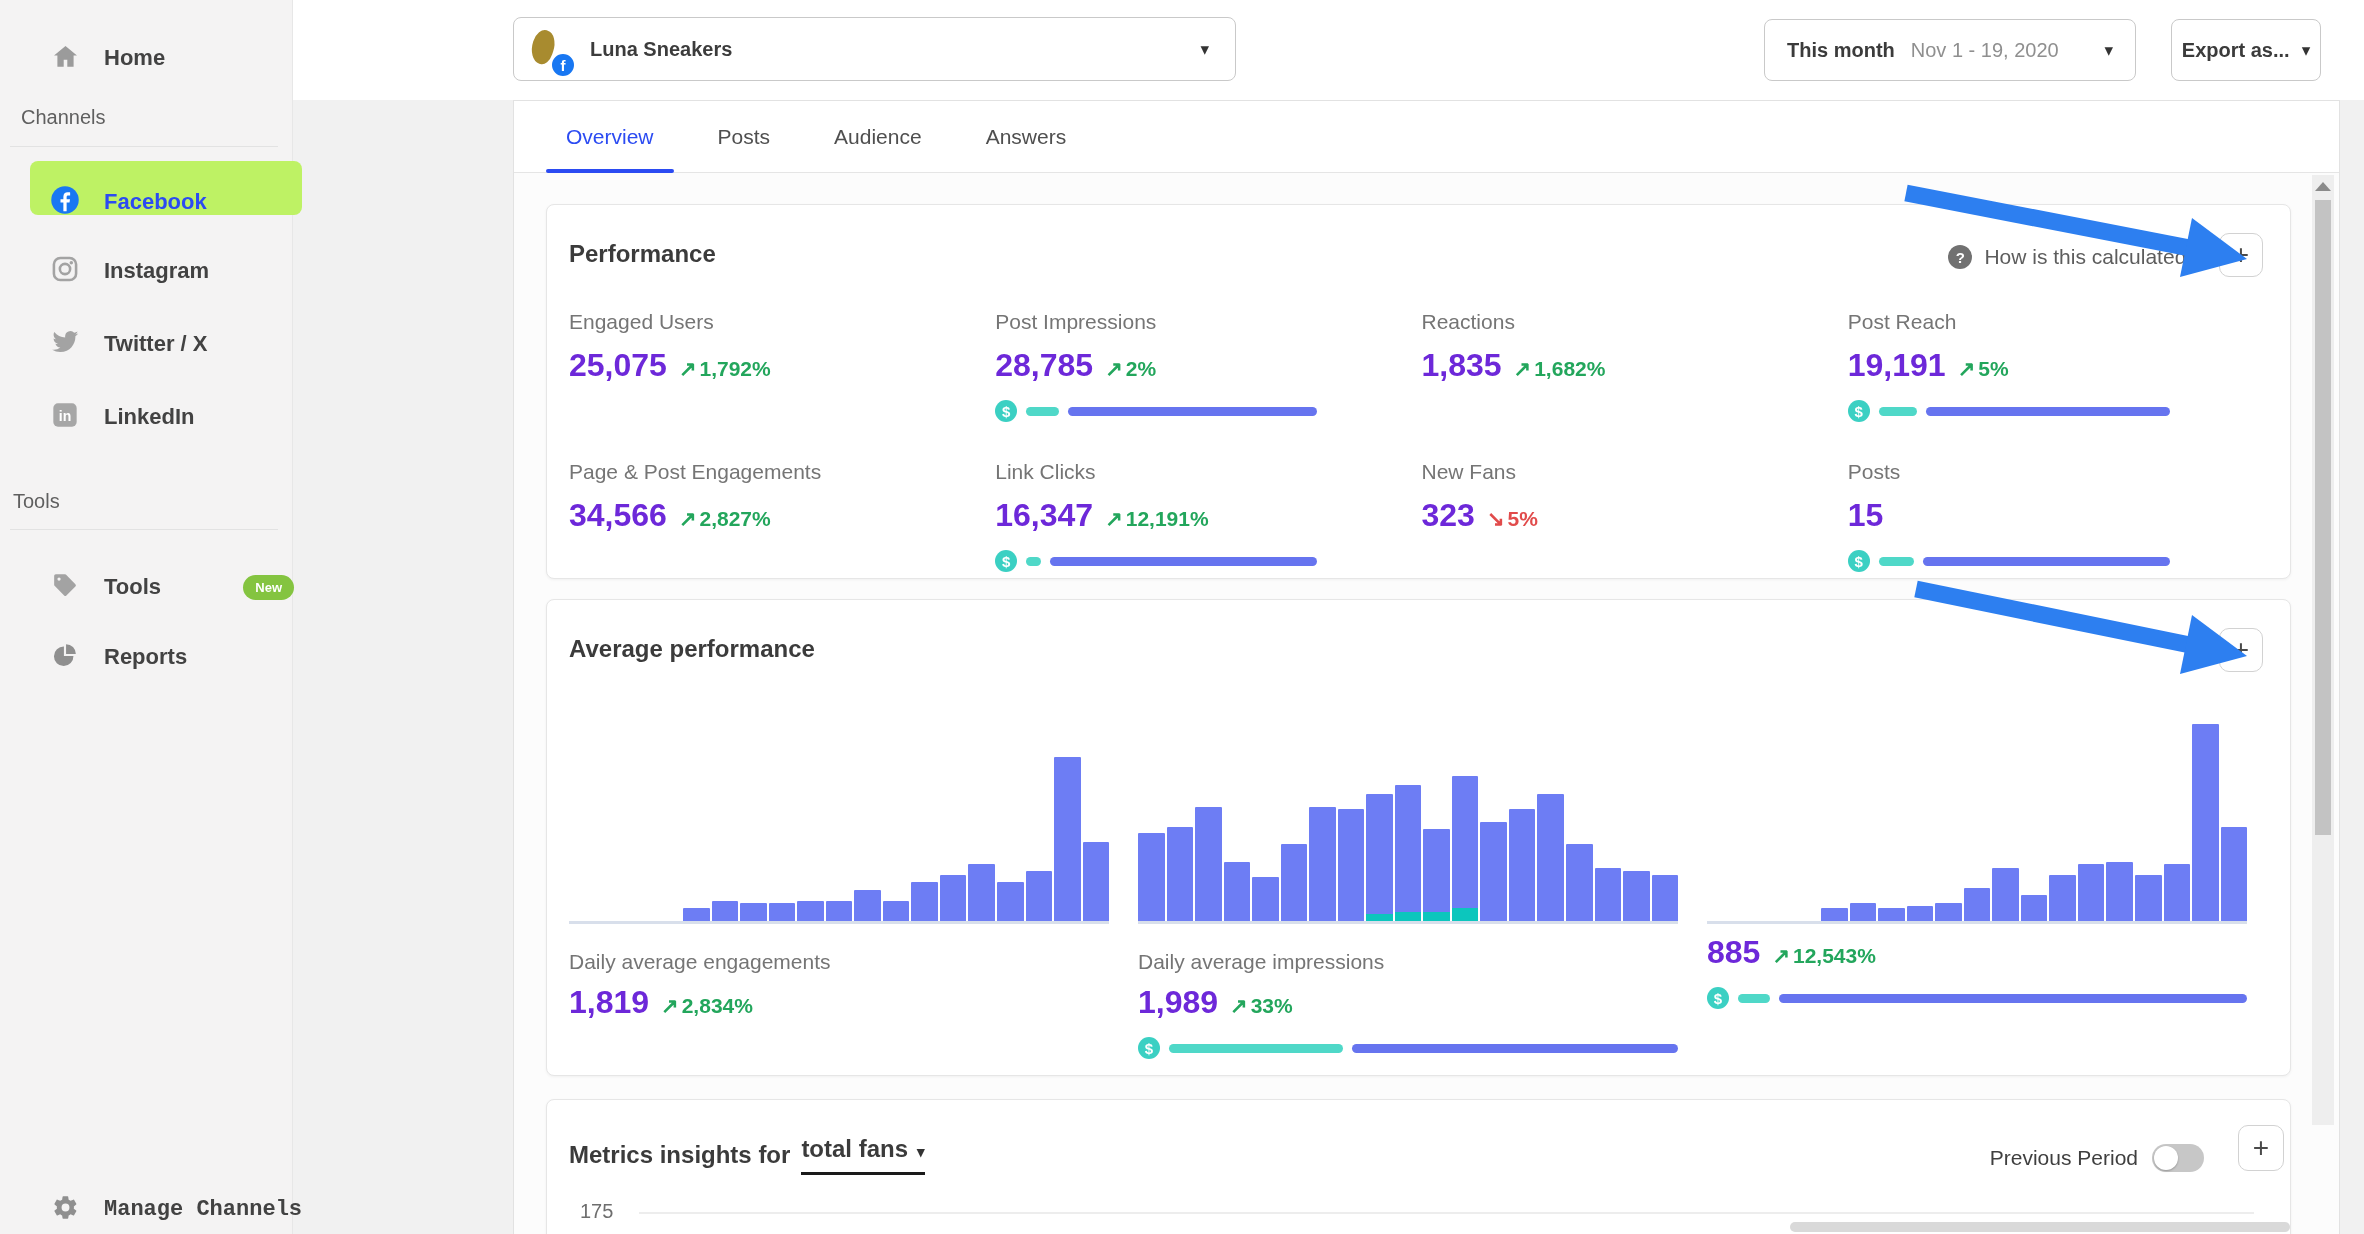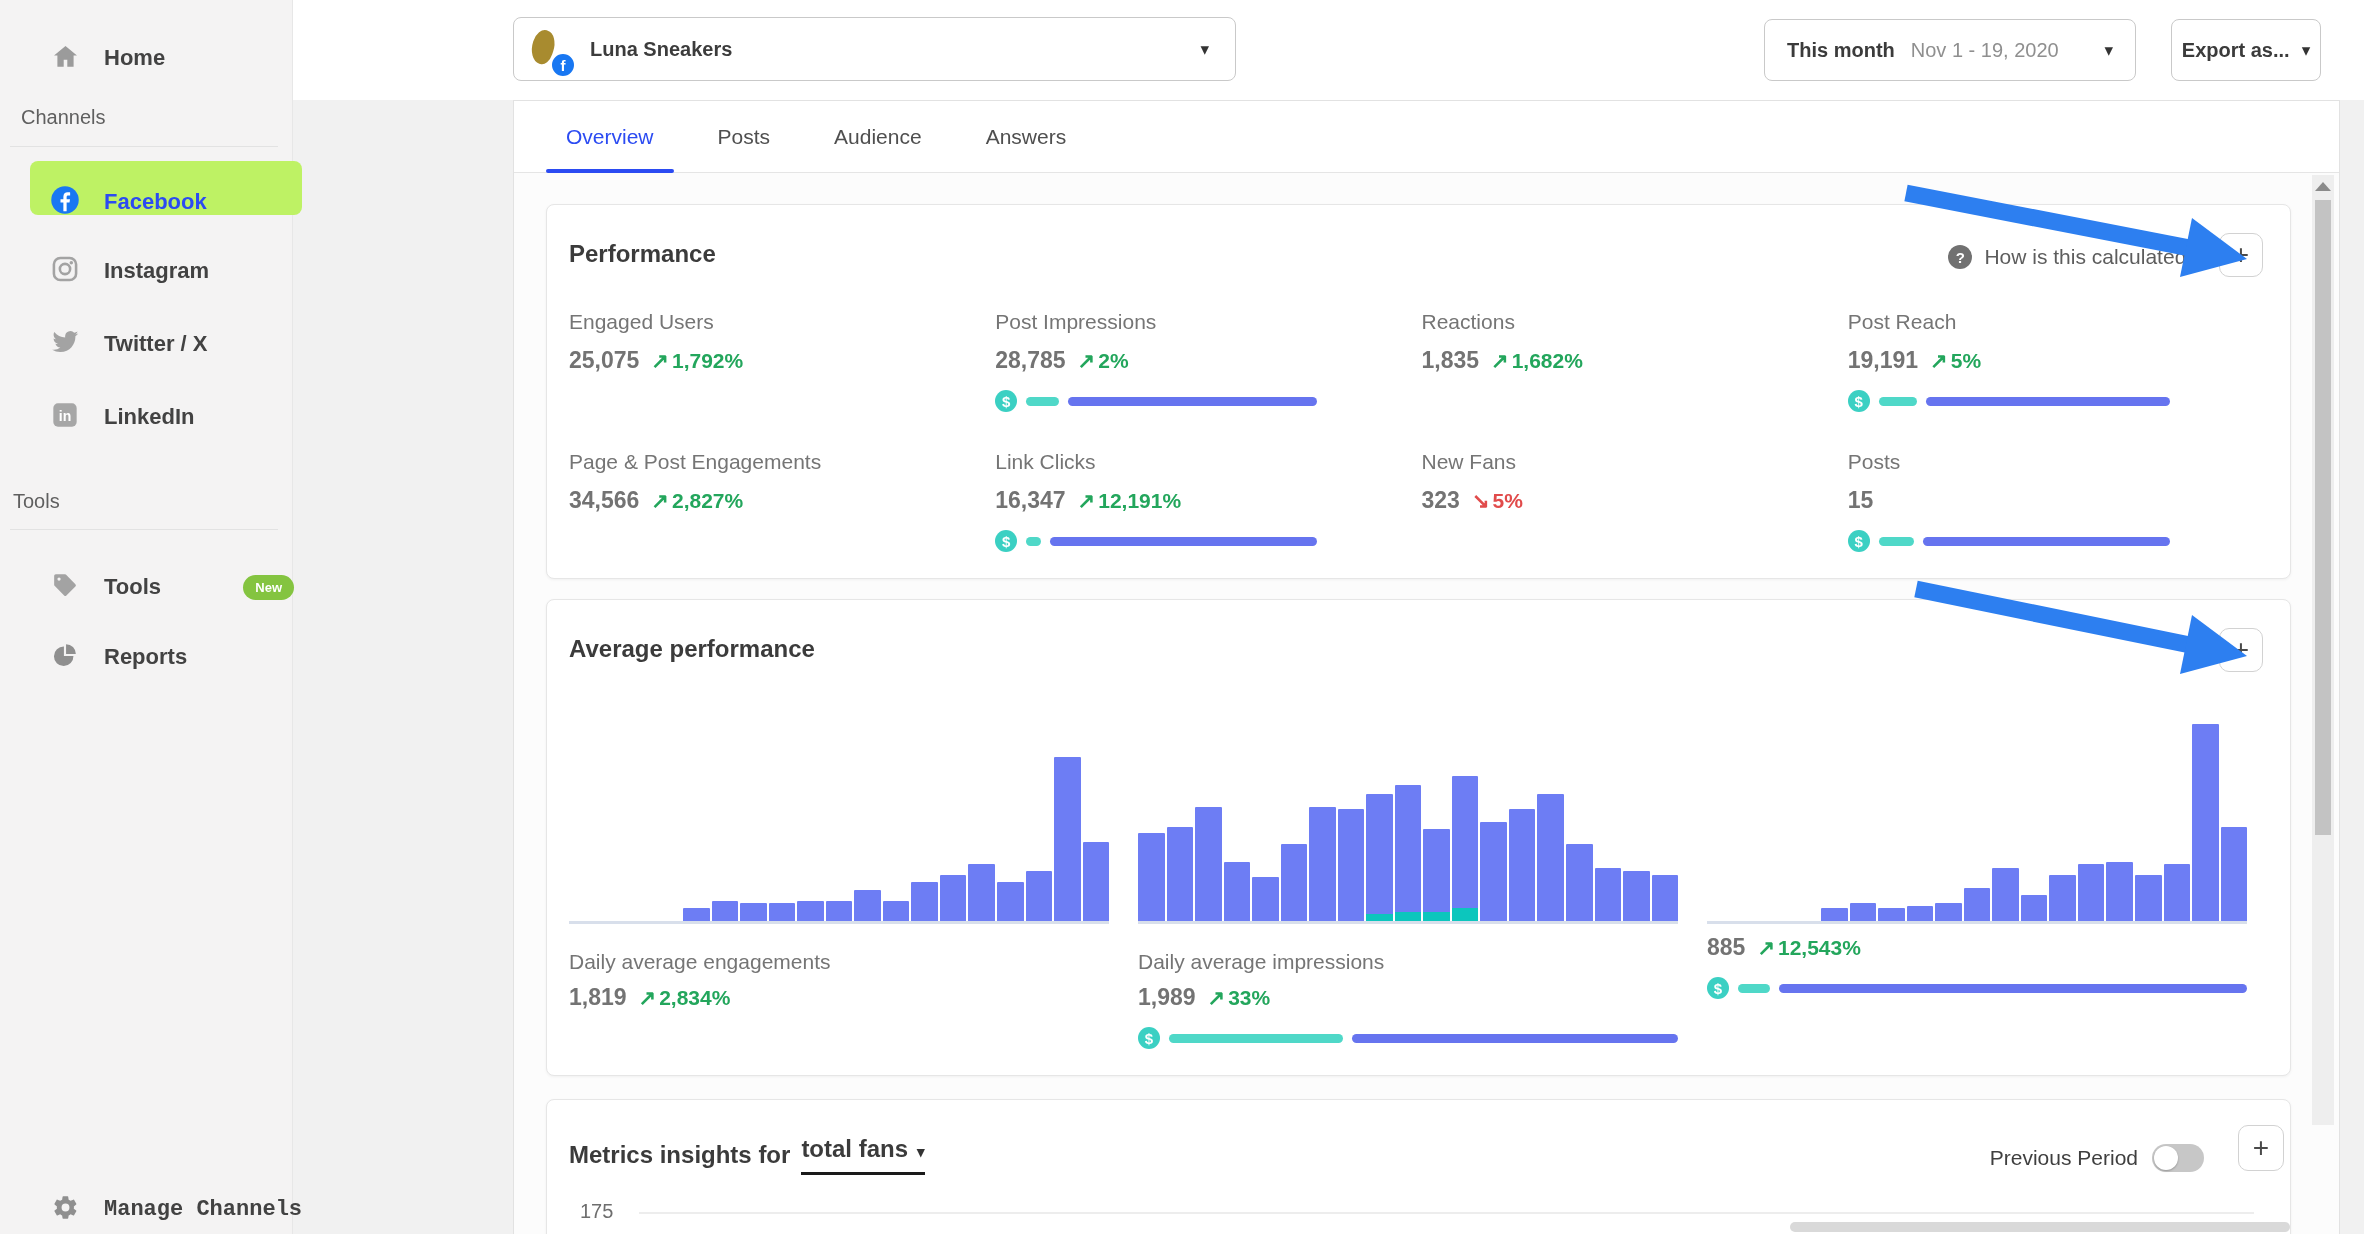--- a/index.html
+++ b/index.html
@@ -49,21 +49,21 @@
   .card-title { position:absolute; left:22px; top:35px; font-size:24px; font-weight:700; color:#3b3b3b; }
   .plus-btn { position:absolute; right:27px; top:28px; width:44px; height:44px; border:1.5px solid #d2d2d2; border-radius:10px; background:#fff; font-size:28px; color:#4a4a4a; display:flex; align-items:center; justify-content:center; cursor:pointer; }
   .help { position:absolute; right:92px; top:40px; display:flex; align-items:center; gap:12px; cursor:pointer; }
   .q-icon { width:24px; height:24px; border-radius:50%; background:#717171; color:#fff; font-size:15px; font-weight:700; display:flex; align-items:center; justify-content:center; }
   .help-text { font-size:21px; color:#5d5d5d; }
 
   
   .metric-grid { position:absolute; left:22px; top:105px; width:1705px; display:grid; grid-template-columns:repeat(4,1fr); row-gap:38px; }
   .m-label { font-size:21px; color:#757575; margin-bottom:13px; }
   .m-row { display:flex; align-items:baseline; gap:12px; }
-  .m-value { font-size:23px; font-weight:700; color:#737373; }
+  .m-value { font-size:32px; font-weight:700; color:#6d28d9; }
   .delta { font-size:21px; font-weight:700; color:#23a65c; display:inline-flex; gap:3px; }
   .delta[data-dir="down"] { color:#e14b4b; }
   .spendbar { display:flex; align-items:center; gap:9px; margin-top:16px; width:322px; }
   .dollar-icon { width:22px; height:22px; border-radius:50%; background:#3bd0c3; color:#fff; font-size:15px; font-weight:700; display:flex; align-items:center; justify-content:center; flex:none; }
   .seg { height:9px; border-radius:5px; }
   .seg-teal { background:#4fd8c8; }
   .seg-blue { background:#6674ef; }
 
   
   .charts { position:absolute; left:22px; top:102px; width:1705px; display:grid; grid-template-columns:repeat(3,540px); gap:29px; }

